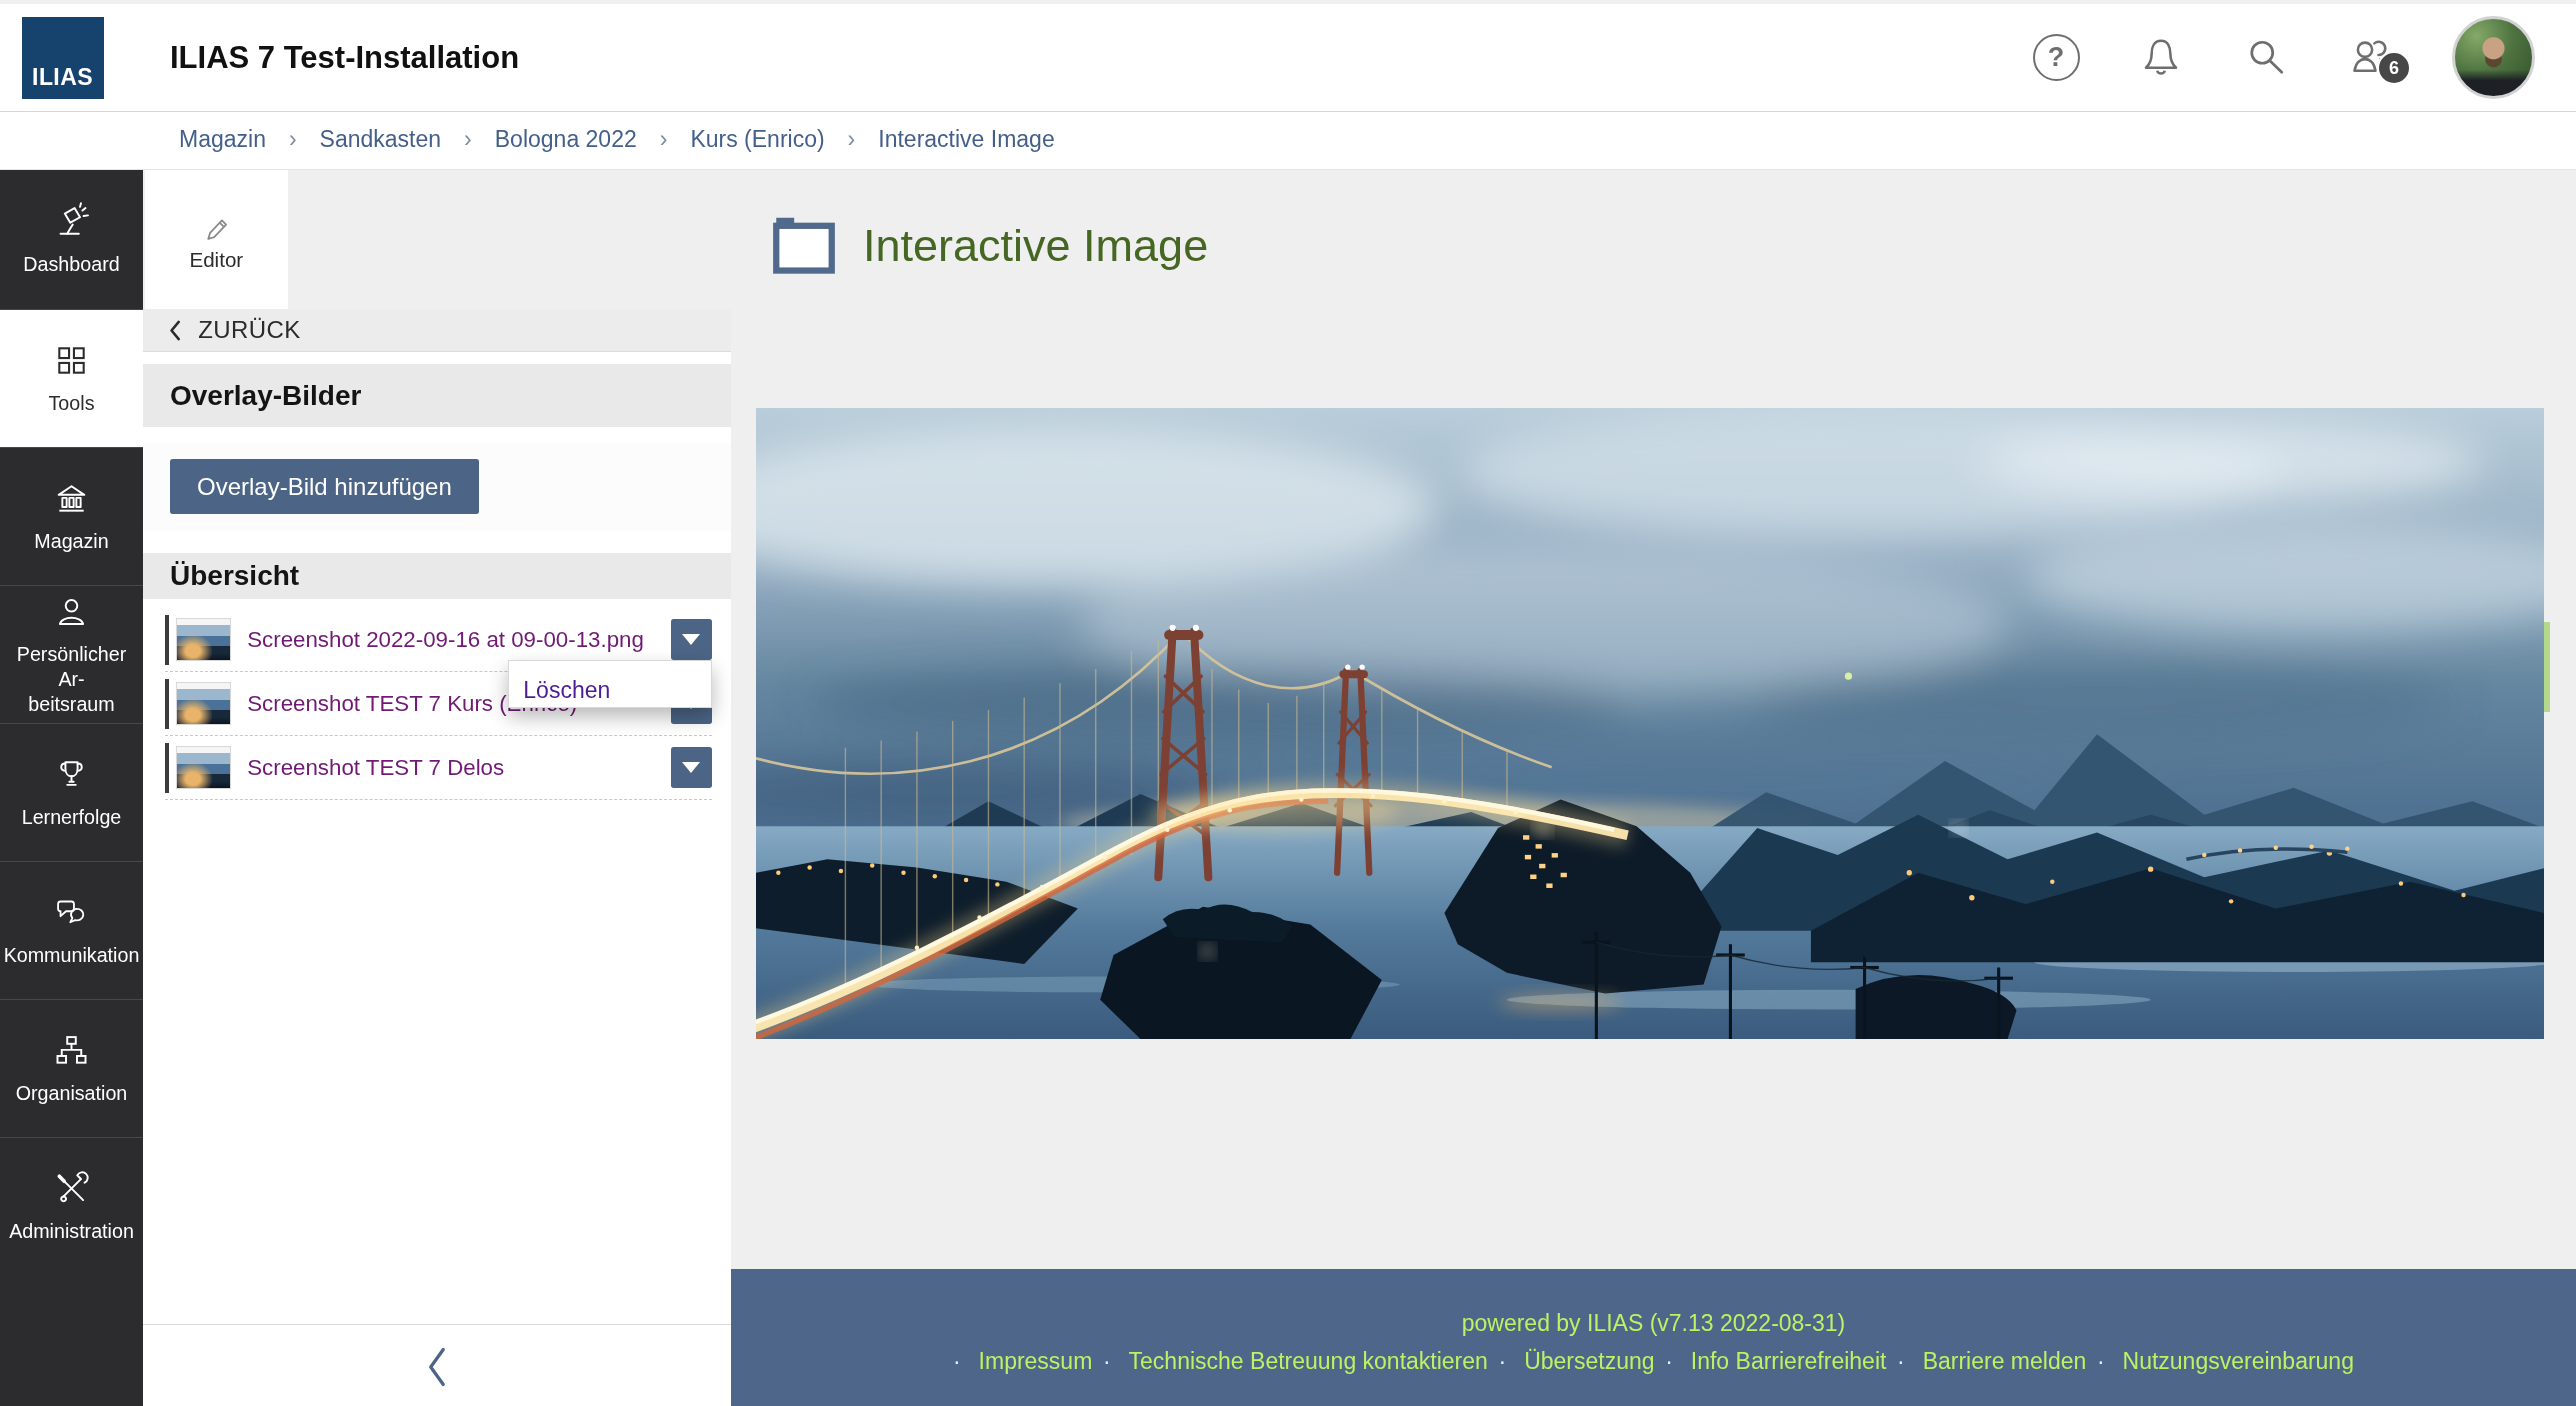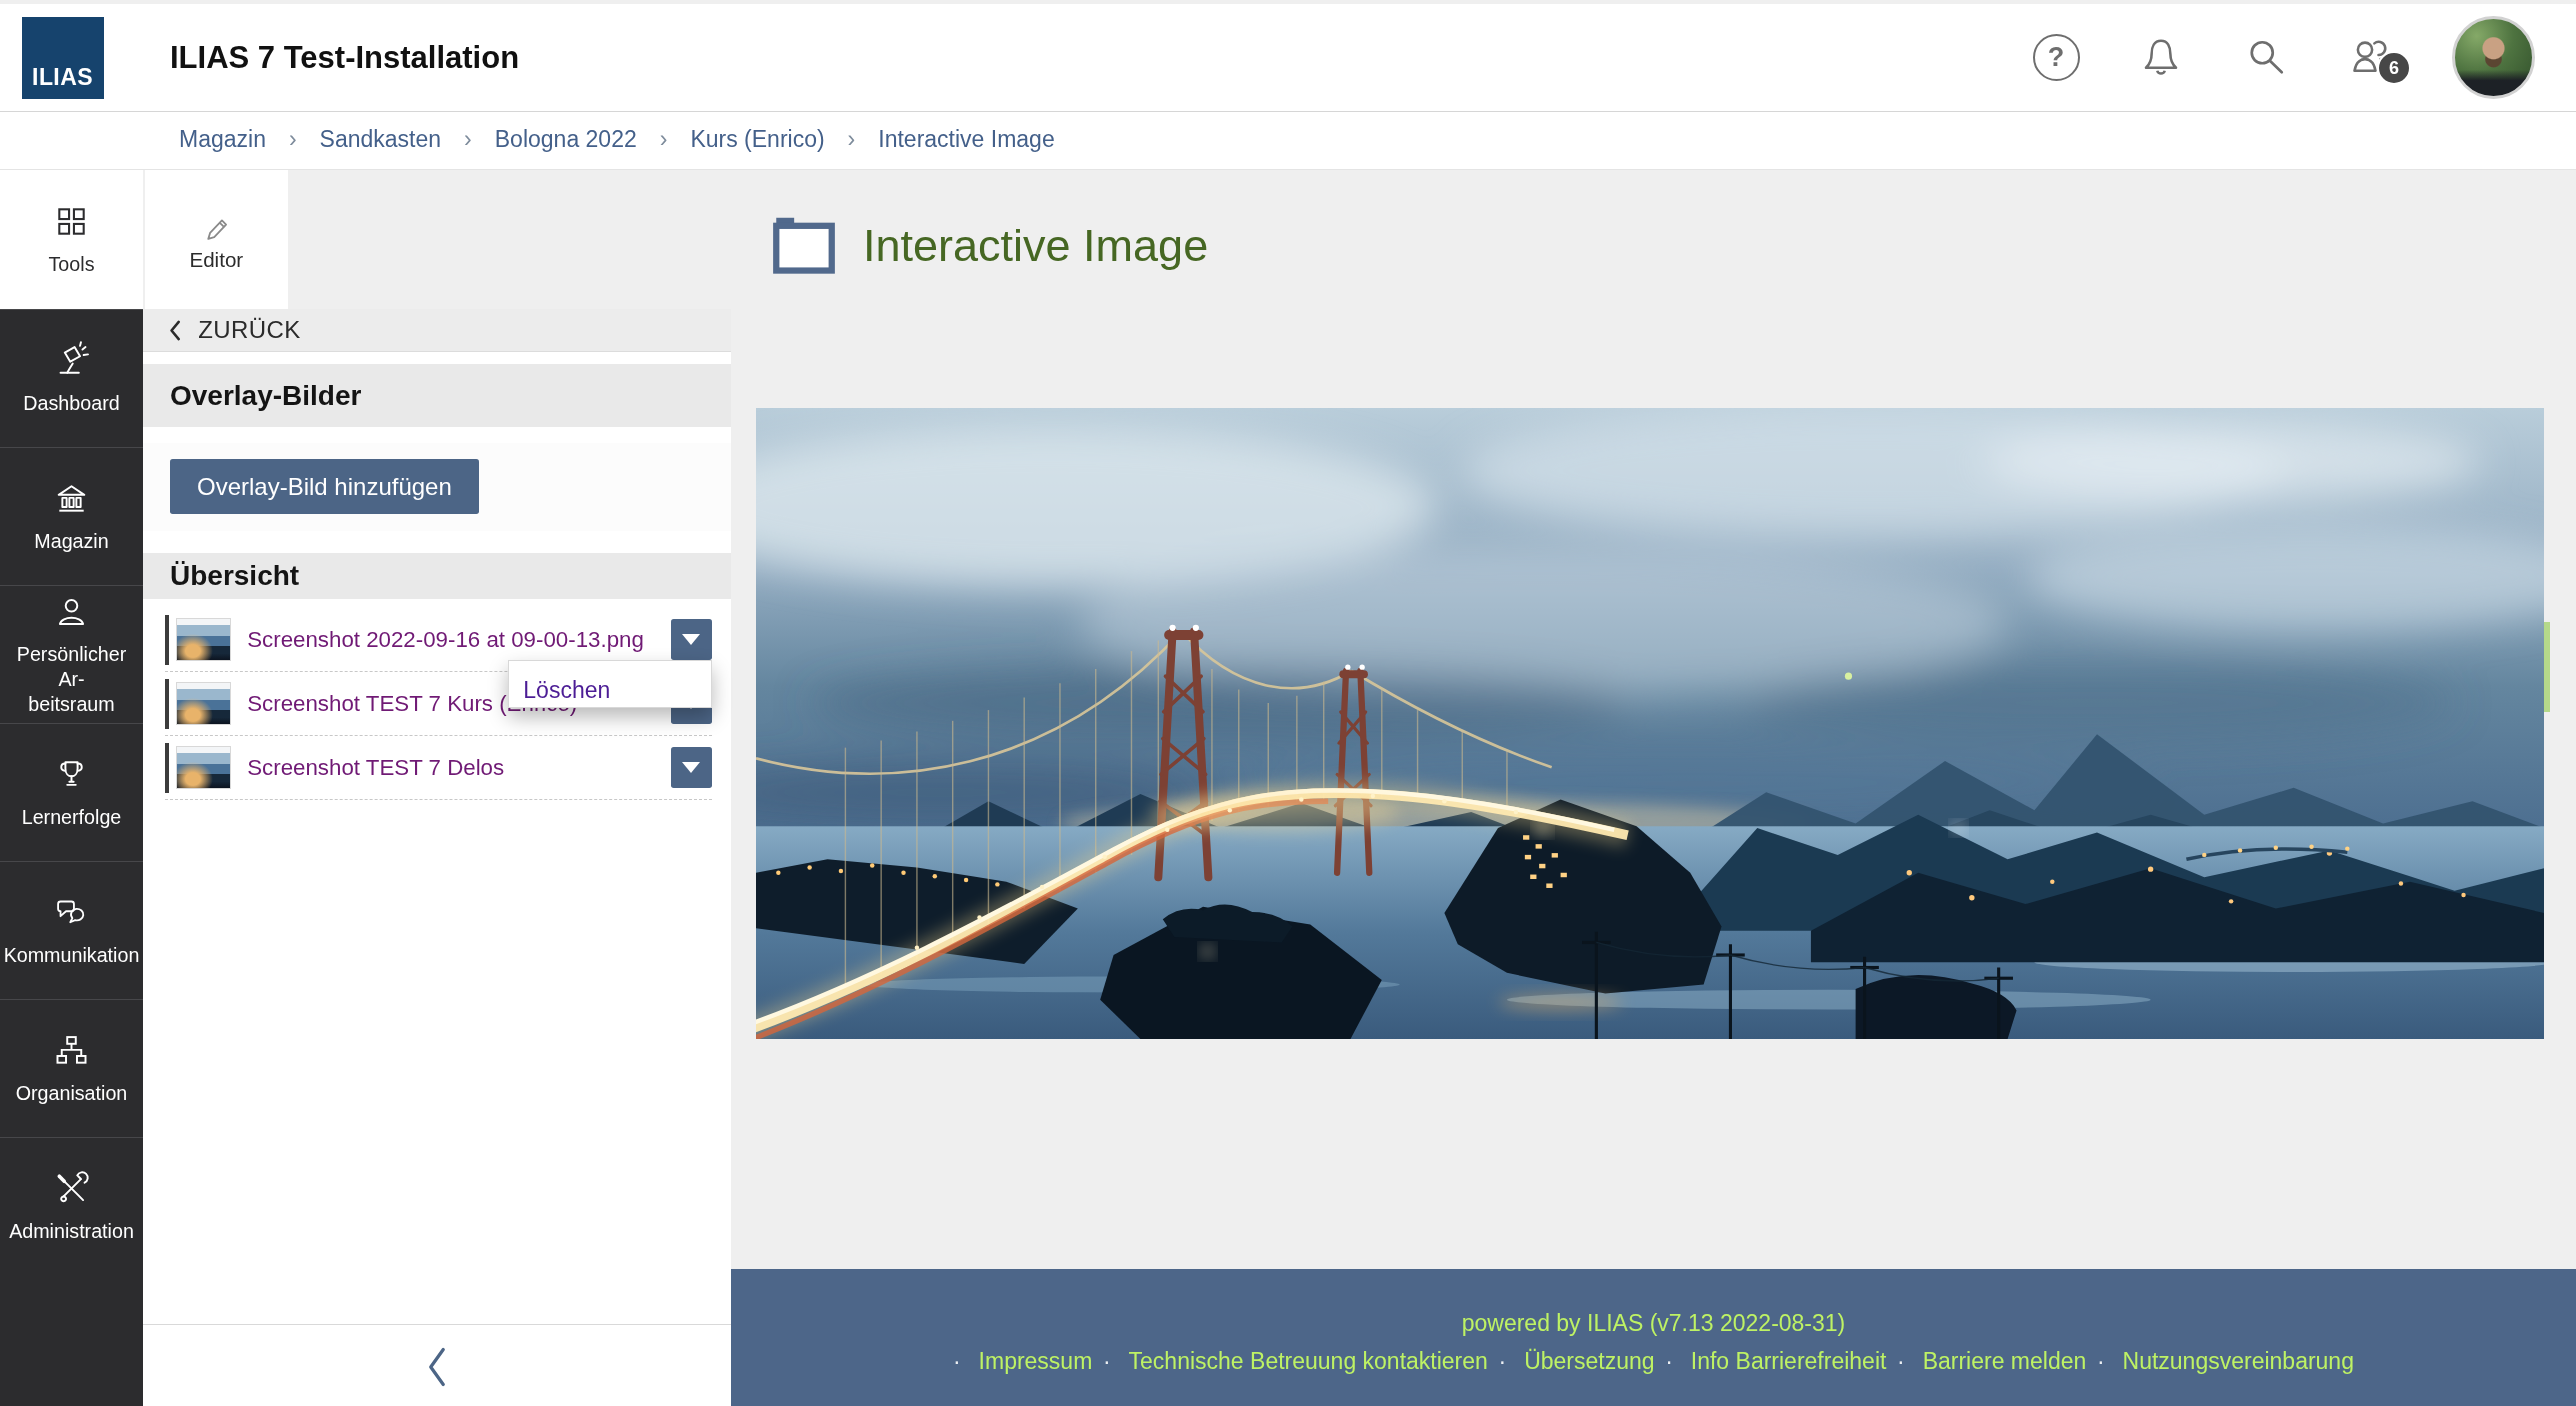--- a/index.html
+++ b/index.html
@@ -146,37 +146,37 @@
     <a href="#">Sandkasten</a>
     <span class="crumb-sep">›</span>
     <a href="#">Bologna 2022</a>
     <span class="crumb-sep">›</span>
     <a href="#">Kurs (Enrico)</a>
     <span class="crumb-sep">›</span>
     <a href="#">Interactive Image</a>
   </div>
 
   <div class="sidebar">
+    <div class="side-item">
+      <svg viewBox="0 0 64 64" fill="none" stroke="currentColor" stroke-width="3.2" stroke-linejoin="round" stroke-linecap="round">
+        <path d="M14 52 H44"></path>
+          <path d="M25 52 C29 45 31 42 34 37"></path>
+        <path d="M21 19 L37 10 L46 25 L30 34 Z"></path>
+        <path d="M50 14 l5 -4 M52 23 l7 -1 M46 8 l1.5 -6"></path>
+      </svg>
+      <span class="side-label">Dashboard</span>
+    </div>
     <div class="side-item active">
       <svg viewBox="0 0 64 64" fill="none" stroke="currentColor" stroke-width="3.4">
         <rect x="12" y="12" width="16" height="16"></rect>
           <rect x="36" y="12" width="16" height="16"></rect>
         <rect x="12" y="36" width="16" height="16"></rect>
           <rect x="36" y="36" width="16" height="16"></rect>
       </svg>
       <span class="side-label">Tools</span>
-    </div>
-    <div class="side-item">
-      <svg viewBox="0 0 64 64" fill="none" stroke="currentColor" stroke-width="3.2" stroke-linejoin="round" stroke-linecap="round">
-        <path d="M14 52 H44"></path>
-          <path d="M25 52 C29 45 31 42 34 37"></path>
-        <path d="M21 19 L37 10 L46 25 L30 34 Z"></path>
-        <path d="M50 14 l5 -4 M52 23 l7 -1 M46 8 l1.5 -6"></path>
-      </svg>
-      <span class="side-label">Dashboard</span>
     </div>
     <div class="side-item">
       <svg viewBox="0 0 64 64" fill="none" stroke="currentColor" stroke-width="3.2" stroke-linejoin="round">
         <path d="M11 26 L32 12 L53 26 Z"></path>
         <rect x="17" y="31" width="7" height="15"></rect>
           <rect x="28.5" y="31" width="7" height="15"></rect>
           <rect x="40" y="31" width="7" height="15"></rect>
         <path d="M12 52 H52"></path>
       </svg>
       <span class="side-label">Magazin</span>

